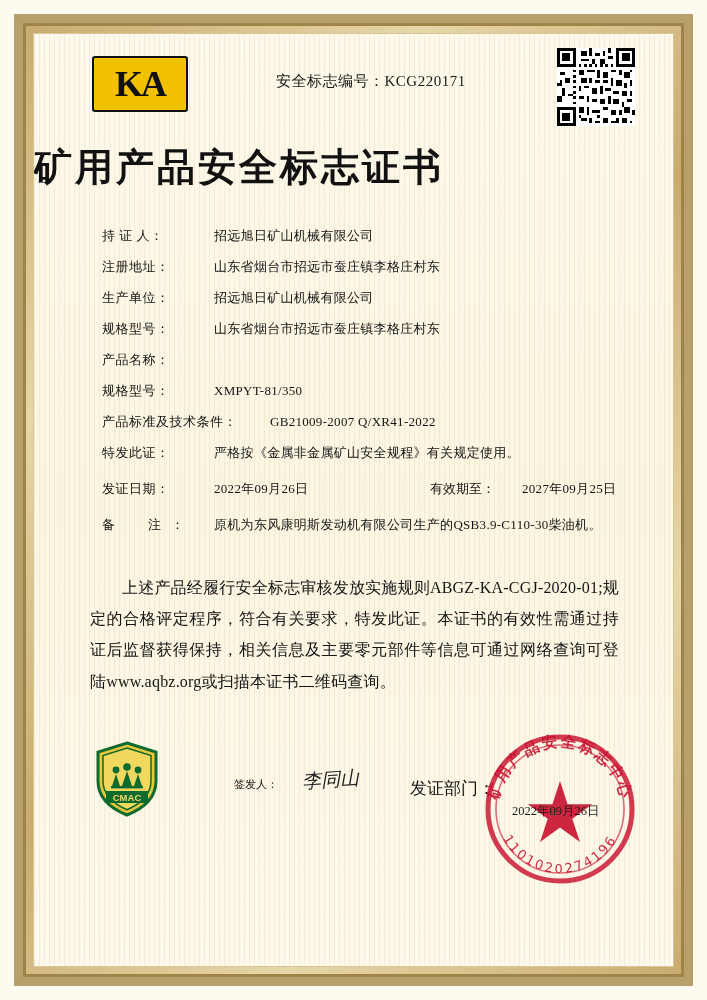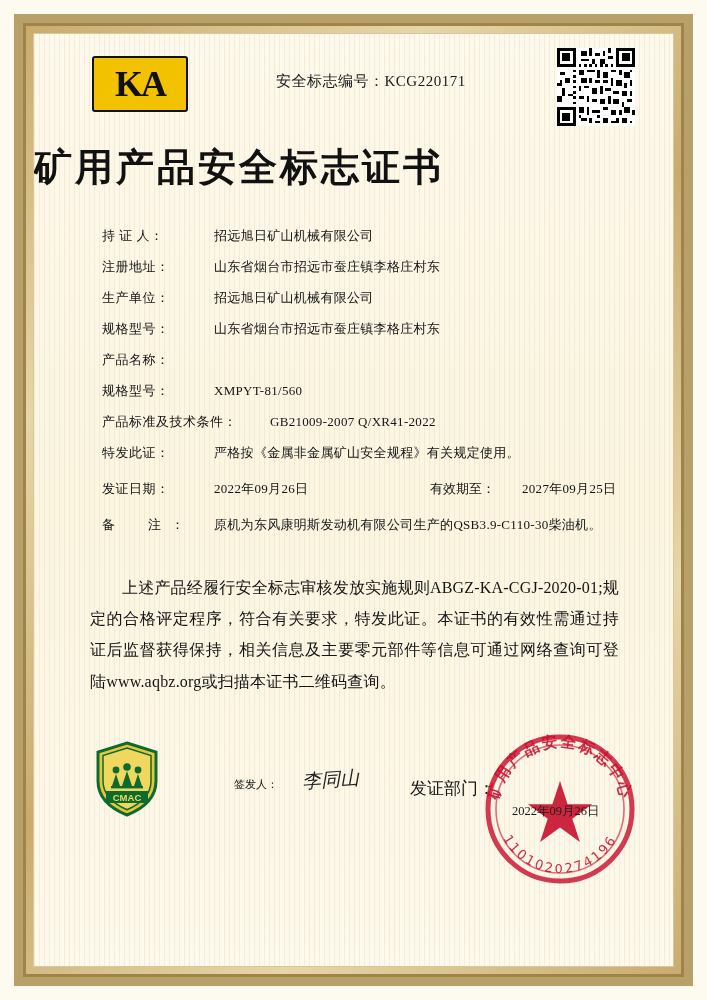--- a/index.html
+++ b/index.html
@@ -367,21 +367,21 @@
         <div class="label">规格型号：</div>
         <div class="value">山东省烟台市招远市蚕庄镇李格庄村东</div>
       </div>
 
       <div class="row">
         <div class="label">产品名称：</div>
       </div>
 
       <div class="row">
         <div class="label">规格型号：</div>
-        <div class="value">XMPYT-81/560</div>
+        <div class="value">XMPYT-81/350</div>
       </div>
 
       <div class="row">
         <div class="label wide">产品标准及技术条件：</div>
         <div class="value">GB21009-2007 Q/XR41-2022</div>
       </div>
 
       <div class="row">
         <div class="label">特发此证：</div>
         <div class="value">严格按《金属非金属矿山安全规程》有关规定使用。</div>

